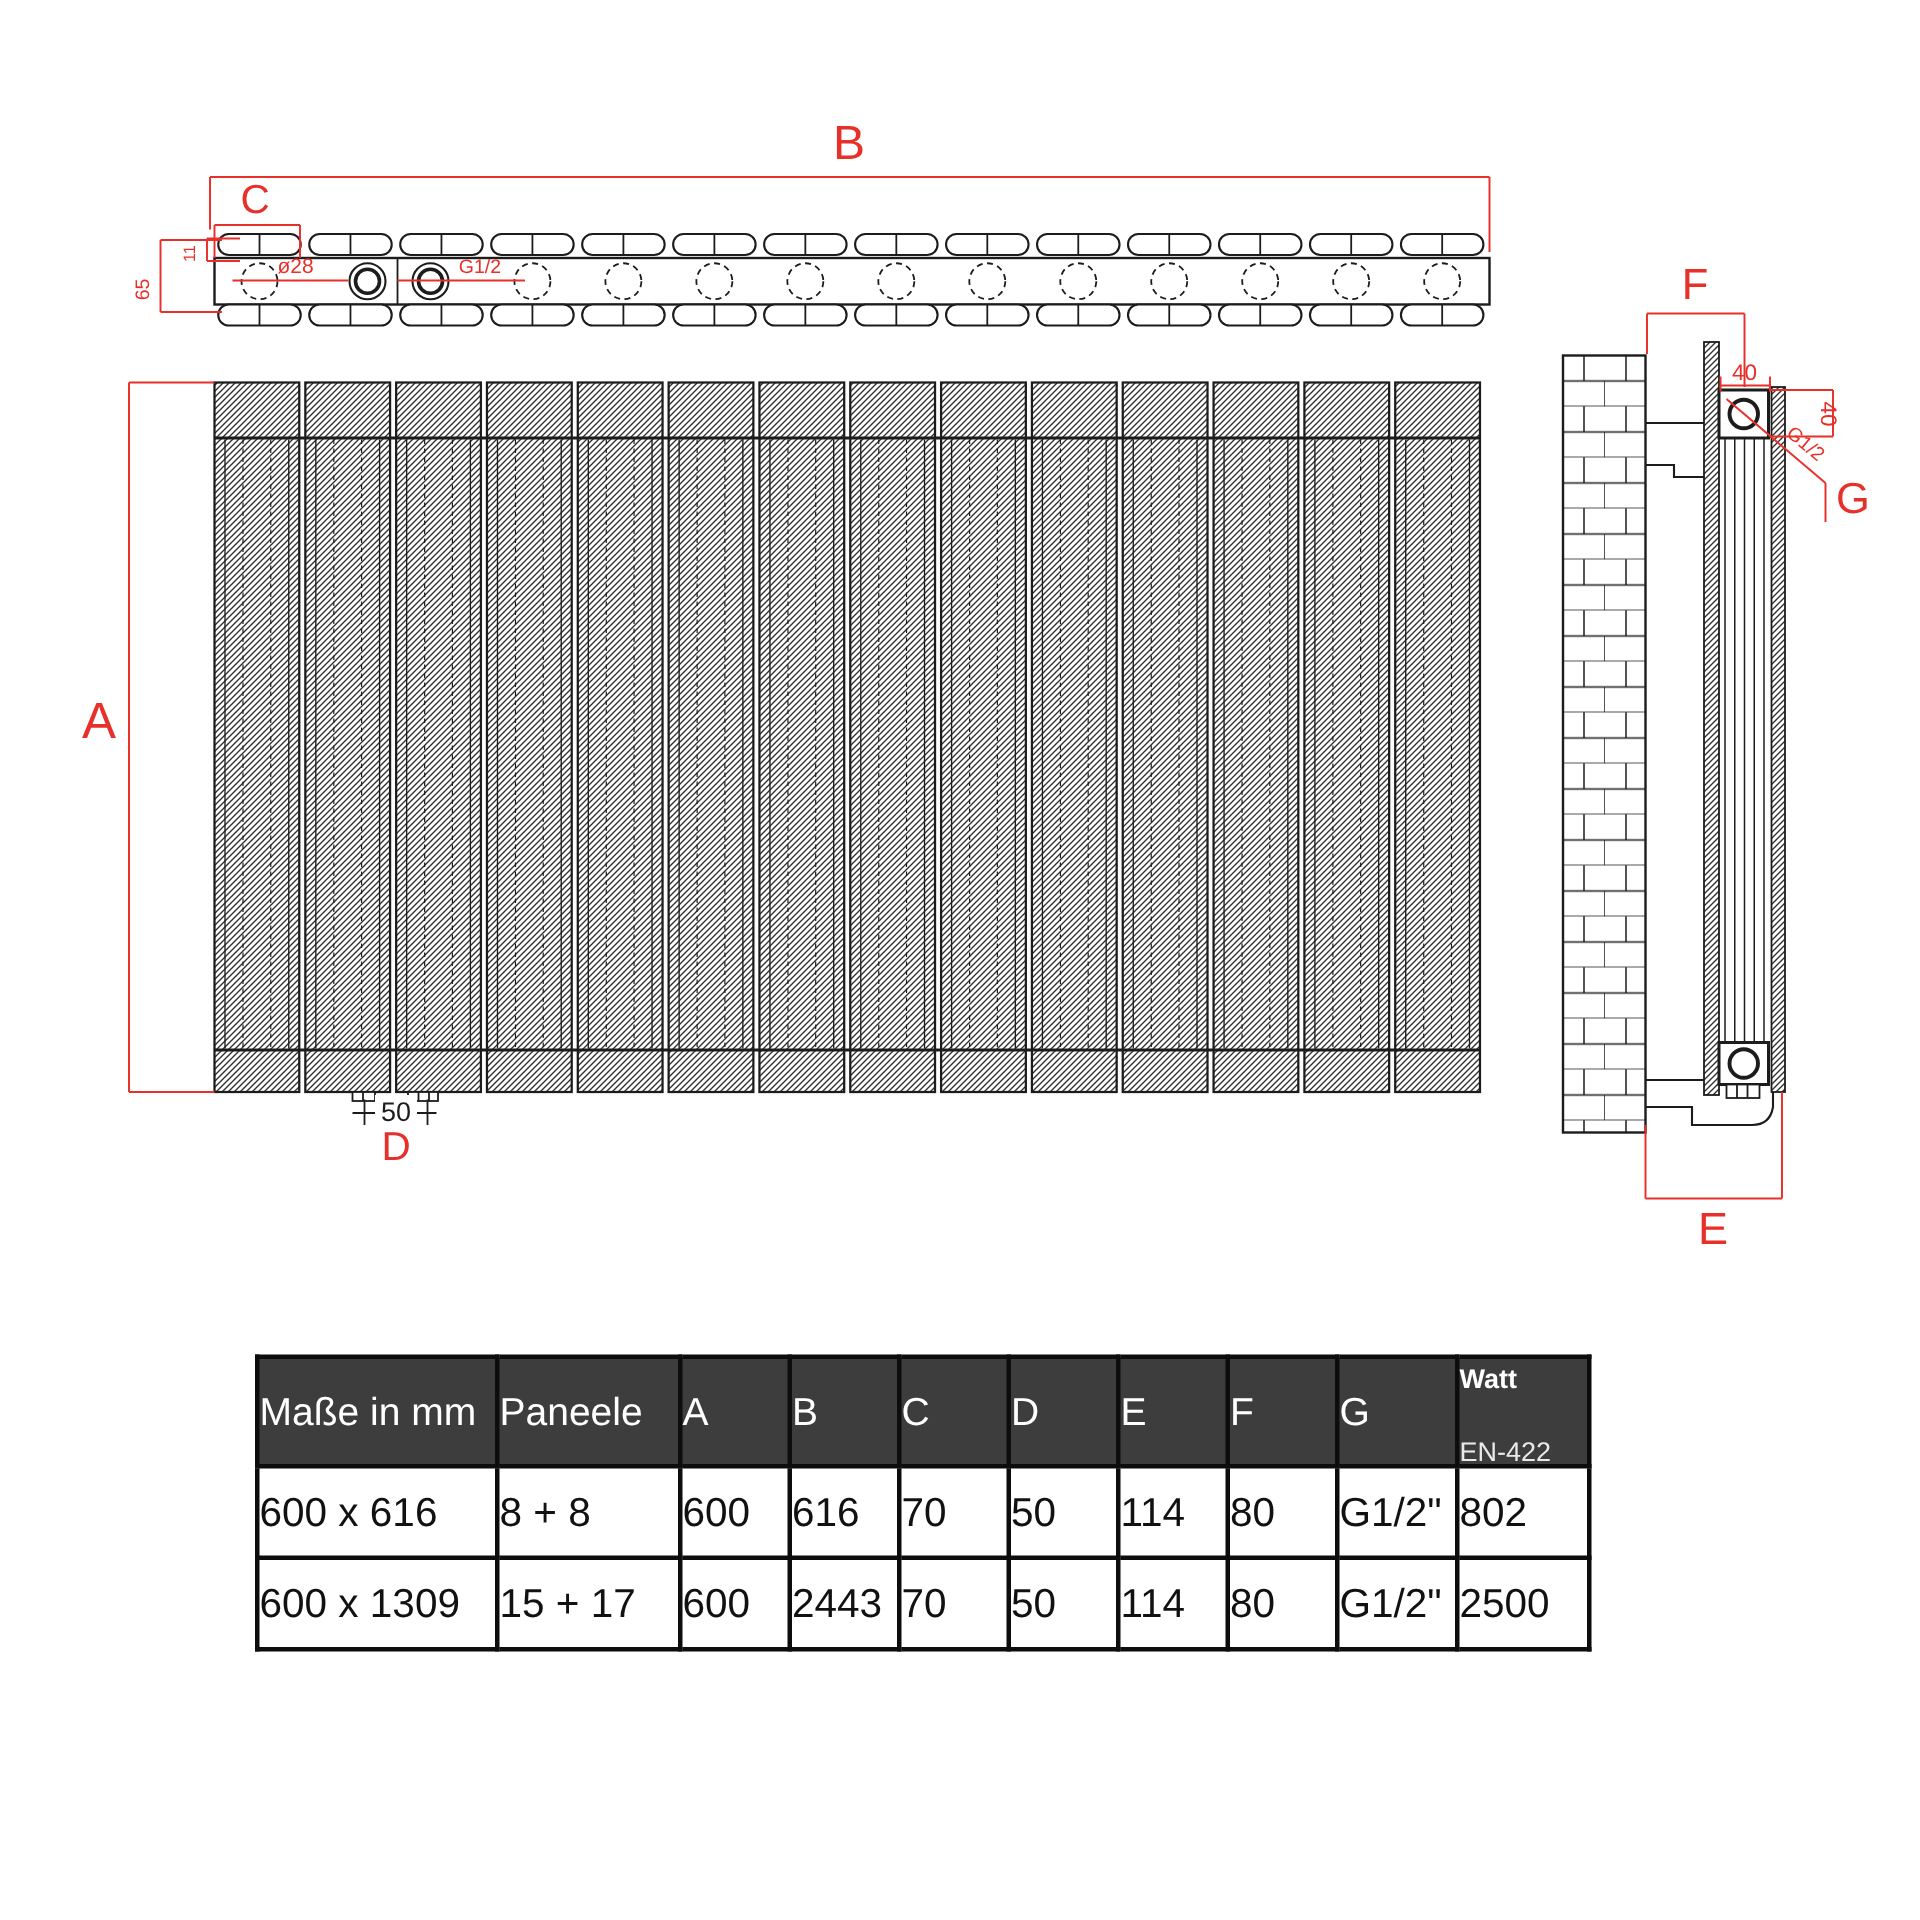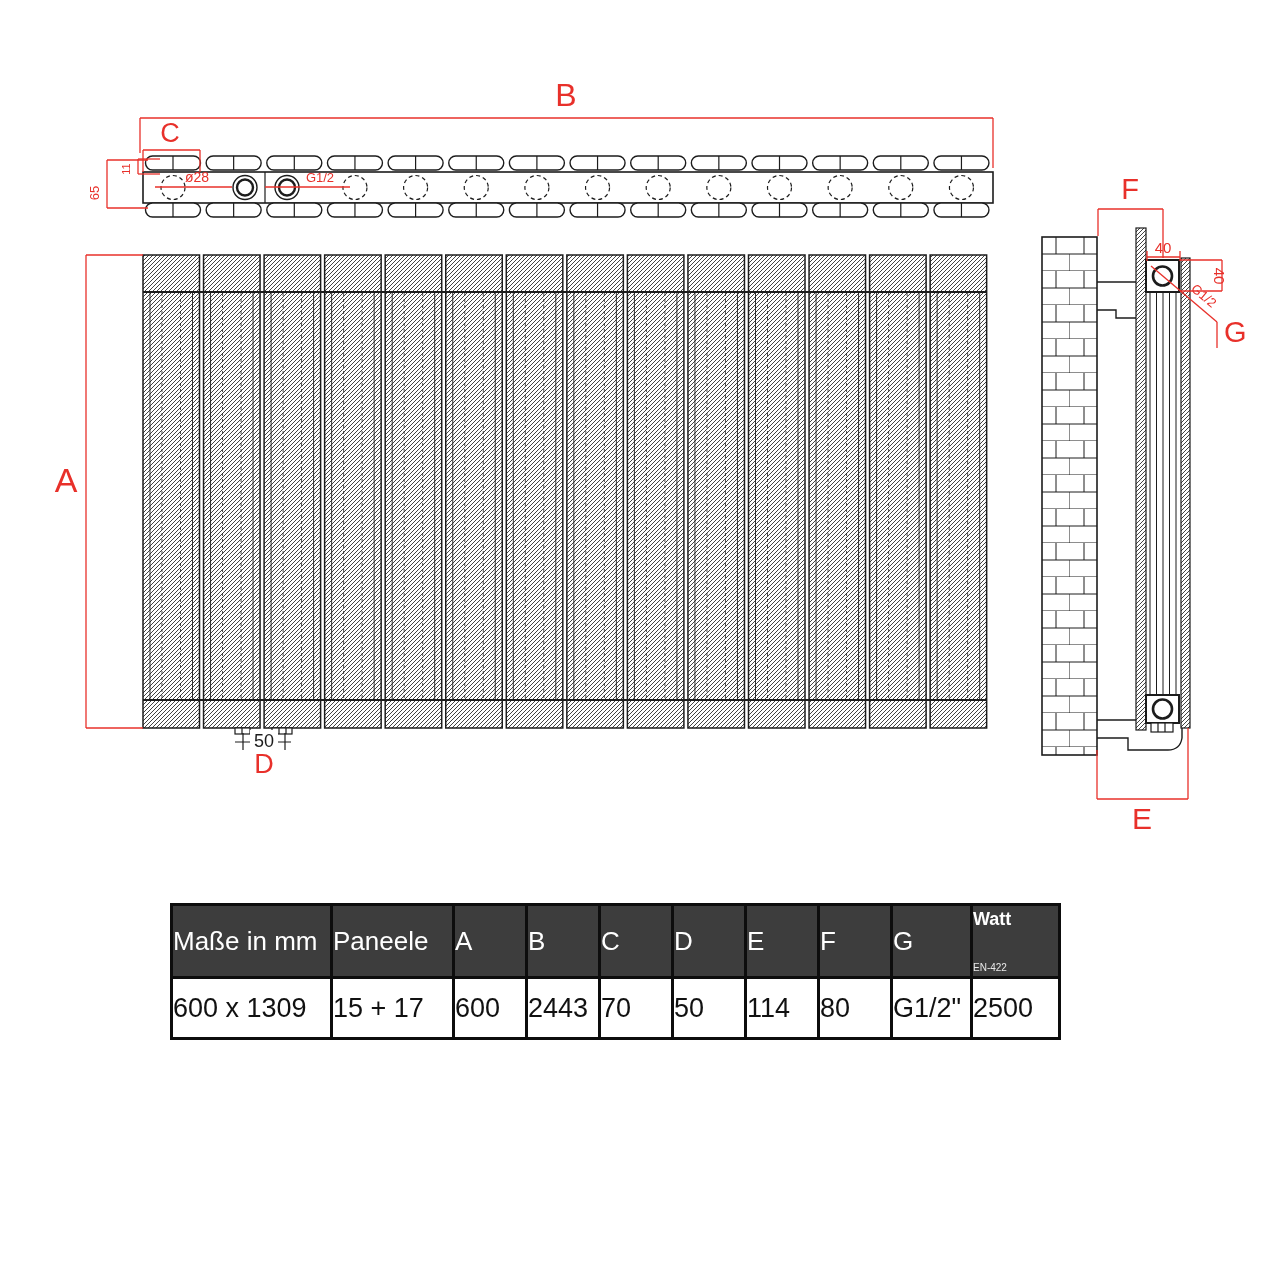--- a/index.html
+++ b/index.html
@@ -9,21 +9,21 @@
   svg text{fill:#e8302a;}
   .blk{stroke:#1c1c1c;fill:none;}
   .red{stroke:#e8302a;fill:none;}
   
   #spec-table{position:absolute;left:170px;top:903px;border-collapse:collapse;table-layout:fixed;}
   #spec-table td,#spec-table th{border:3px solid #0d0d0d;text-align:left;vertical-align:middle;
     padding:0;background:#ffffff;color:#111;font-size:27px;font-weight:normal;}
   #spec-table th{background:#3d3d3d;color:#ffffff;font-size:26px;height:60px;}
   #spec-table td{height:58px;}
   .watt-title{display:block;font-weight:bold;font-size:18px;line-height:26px;}
-  .watt-sub{display:block;font-size:10px;line-height:16px;color:#e9e9e9;margin-top:28px;}
+  .watt-sub{display:block;font-size:18px;line-height:16px;color:#e9e9e9;margin-top:28px;}
 </style>
 </head>
 <body>
 
 <div id="stage">
 
 <svg id="drawing" width="1280" height="880" viewBox="0 0 1280 880">
   <defs>
     <pattern id="hatch" width="4" height="4" patternUnits="userSpaceOnUse">
       <path d="M-1,1 l2,-2 M0,4 l4,-4 M3,5 l2,-2" stroke="#2e2e2e" stroke-width="0.9"></path>
@@ -320,20 +320,32 @@
           <th>F</th>
           <th>G</th>
           <th>
             <span class="watt-title">Watt</span>
             <span class="watt-sub">EN-422</span>
           </th>
         </tr>
       </thead>
   <tbody id="spec-table-body">
         <tr>
+          <td>600 x 616</td>
+          <td>8 + 8</td>
+          <td>600</td>
+          <td>616</td>
+          <td>70</td>
+          <td>50</td>
+          <td>114</td>
+          <td>80</td>
+          <td>G1/2"</td>
+          <td>802</td>
+        </tr>
+        <tr>
           <td>600 x 1309</td>
           <td>15 + 17</td>
           <td>600</td>
           <td>2443</td>
           <td>70</td>
           <td>50</td>
           <td>114</td>
           <td>80</td>
           <td>G1/2"</td>
           <td>2500</td>

